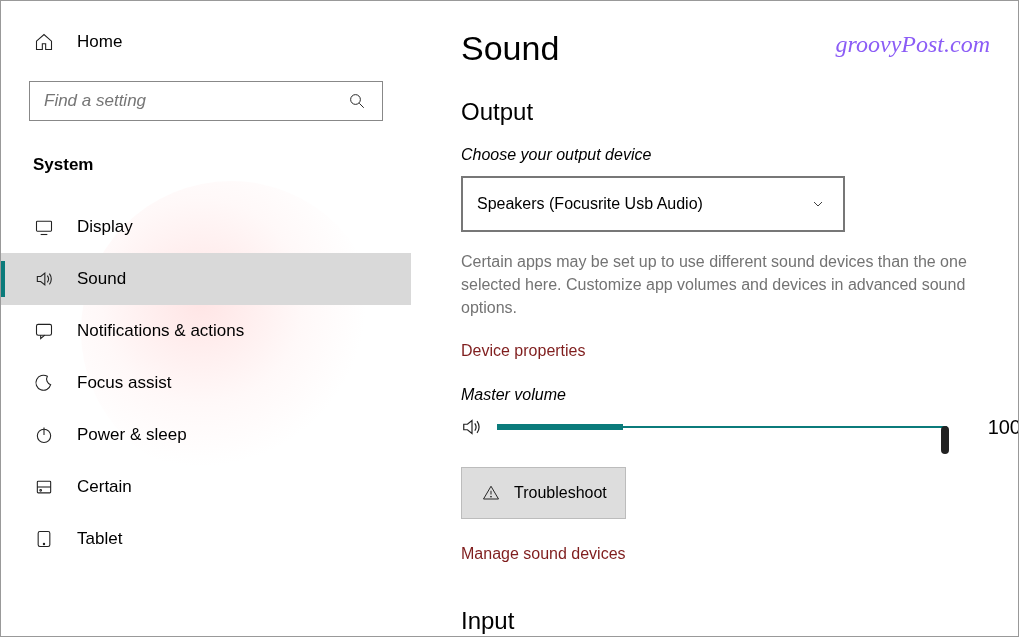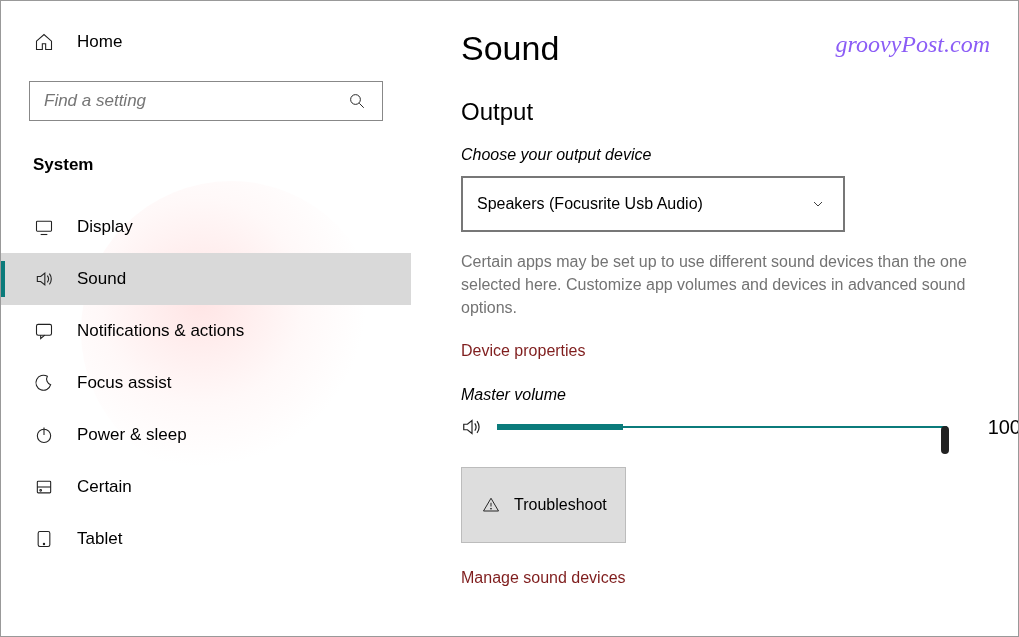--- a/index.html
+++ b/index.html
@@ -151,21 +151,21 @@
   right: -2px;
   width: 8px;
   height: 28px;
   background: #222;
   border-radius: 4px;
 }
 .slider-value { font-size: 20px; width: 60px; text-align: right; }
 .troubleshoot-btn {
   border: 1px solid #bcbcbc;
   background: #ddd;
-  padding: 26px 18px;
+  padding: 14px 18px;
   display: inline-flex;
   align-items: center;
   gap: 12px;
   font-size: 16px;
   cursor: pointer;
   margin-bottom: 26px;
 }
 </style>
 </head>
 <body>

